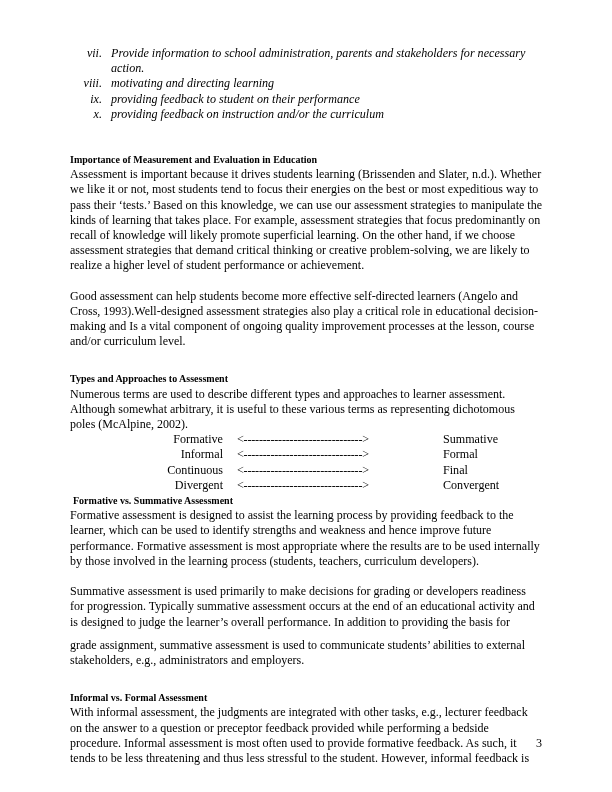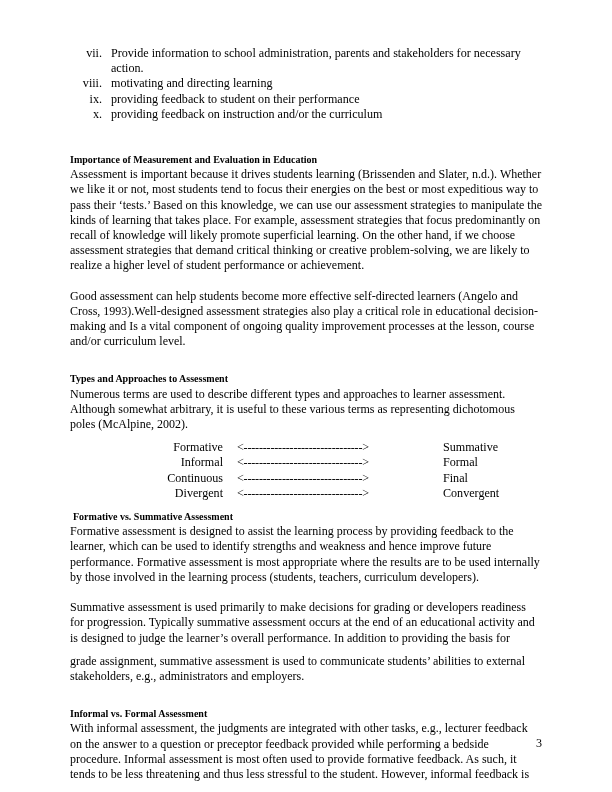--- a/index.html
+++ b/index.html
@@ -27,20 +27,21 @@
     left: 70px;
     top: 46px;
     width: 472px;
   }
 
   
   .roman-list {
     margin: 0 0 0 0;
     padding: 0;
     list-style: none;
+    font-style: italic;
   }
   .roman-item {
     position: relative;
     padding-left: 41px;
     font-size: 12.1px;
     line-height: 15.2px;
     text-align: left;
   }
   .roman-marker {
     position: absolute;
@@ -67,21 +68,21 @@
     line-height: 15.2px;
     text-align: left;
   }
   .gap-sm { height: 15px; }
   .gap-md { height: 22px; }
   .gap-lg { height: 30px; }
   .gap-xs { height: 8px; }
 
   
   .poles {
-    margin: 8px;
+    margin: 0;
     padding: 0;
     border-collapse: collapse;
     font-size: 12.1px;
     line-height: 15.2px;
     margin-left: 85px;
   }
   .poles td {
     padding: 0;
     vertical-align: baseline;
     white-space: nowrap;

